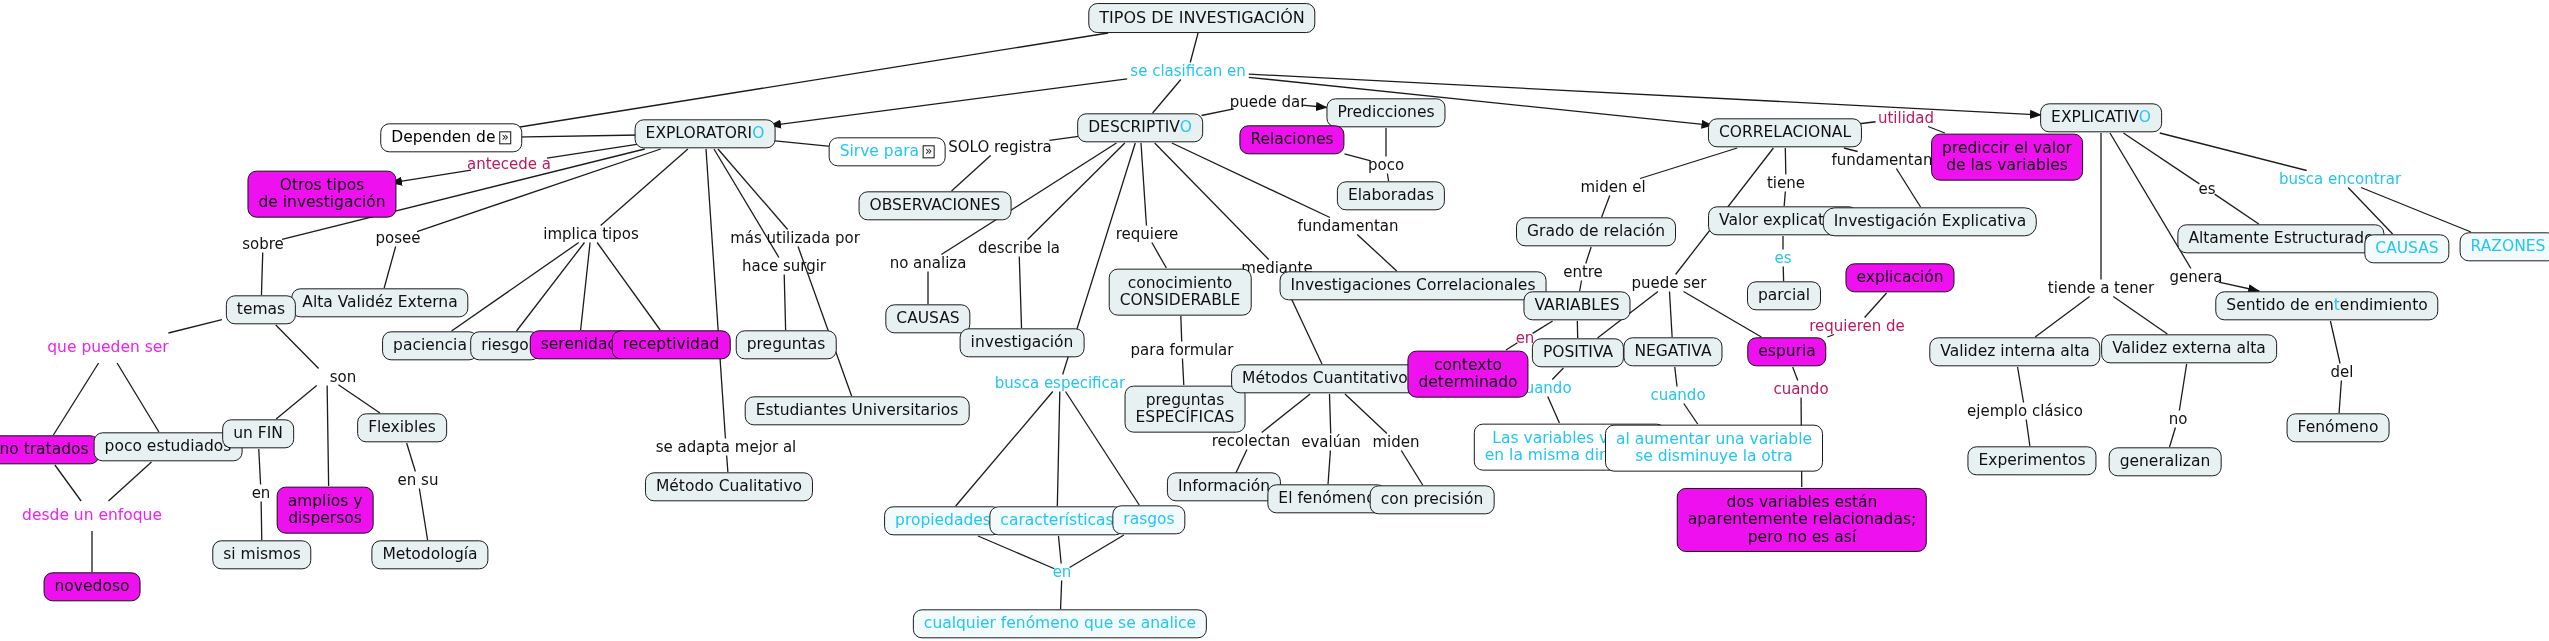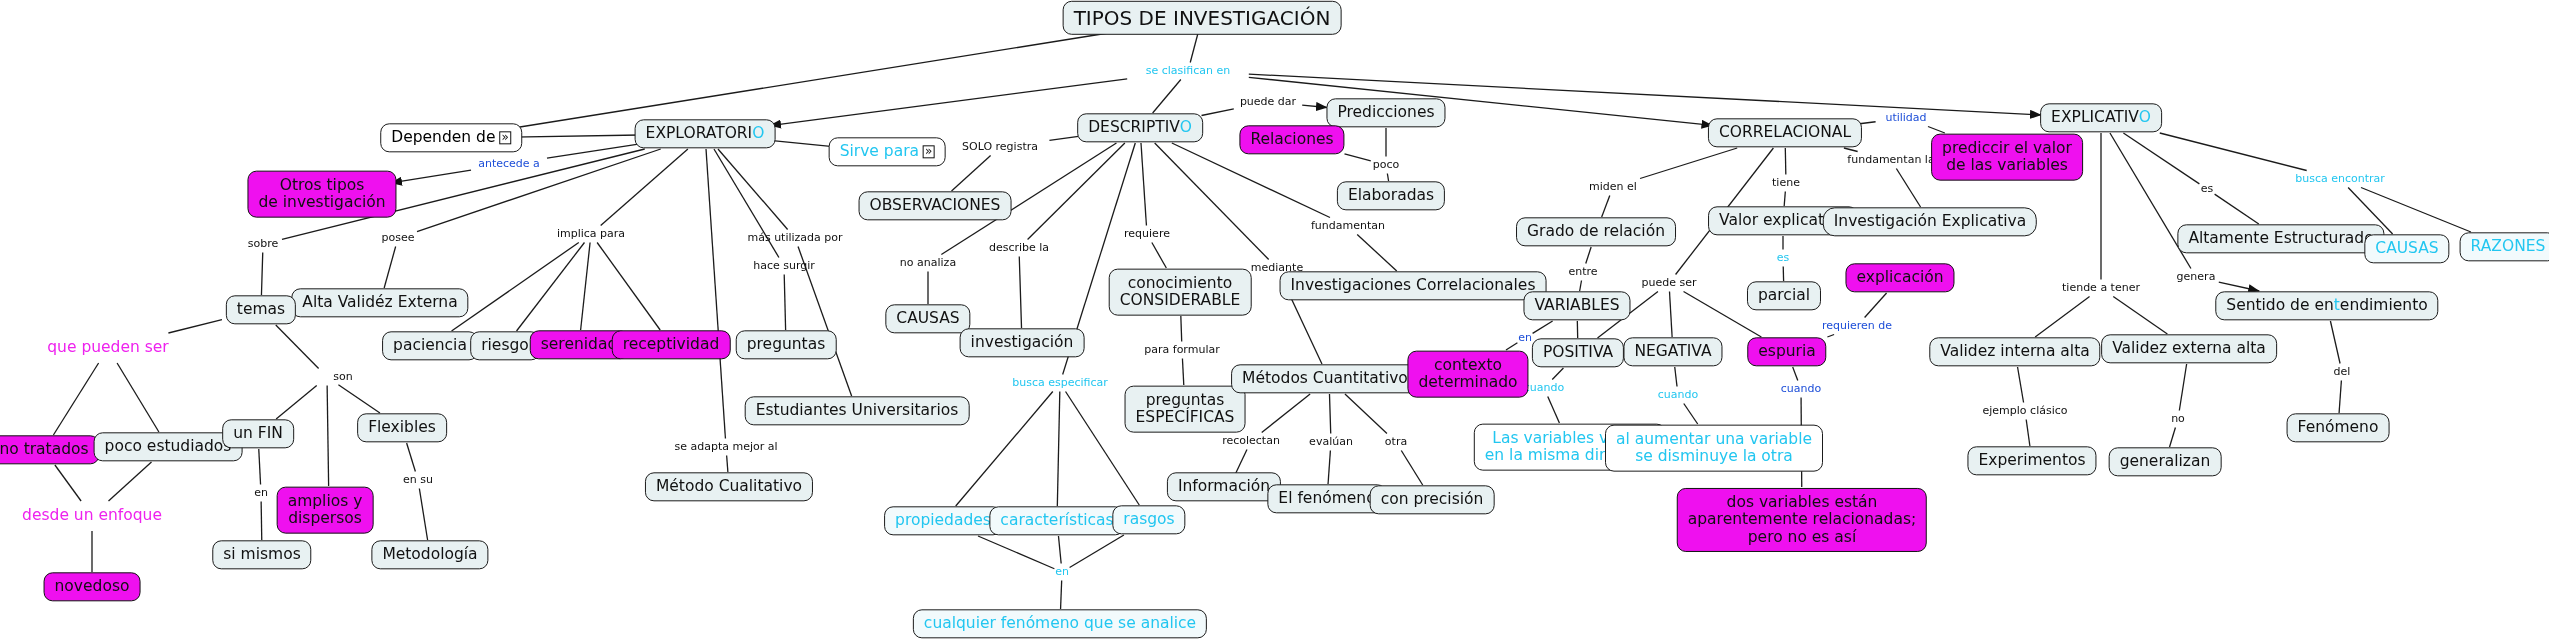--- a/index.html
+++ b/index.html
@@ -8,24 +8,24 @@
   #edges{position:absolute;left:0;top:0;width:2549px;height:641px;}
   .node{position:absolute;transform:translate(-50%,-50%);
         border:1.6px solid #1b1b1b;border-radius:9px;
         background:#e8f1f2;color:#111;
         font-size:15.5px;line-height:1.12;text-align:center;
         padding:5px 10px;white-space:pre;box-sizing:border-box;}
   .node.magenta{background:#ef10ef;border-color:#111;color:#111;}
   .node.cyan-text{color:#22c6f0;background:#ffffff;}
   .node.cyan-fill{color:#22c6f0;background:#f2fafc;}
   .link{position:absolute;transform:translate(-50%,-50%);
-        font-size:11px;color:#111;white-space:pre;text-align:center;line-height:1.12;}
+        font-size:15px;color:#111;white-space:pre;text-align:center;line-height:1.12;}
   .link.cyan{color:#22c6f0;}
-  .link.magenta{color:#1d4ed8;}
-  .rootnode{font-size:20px;border-radius:9px;}
+  .link.magenta{color:#be185d;}
+  .rootnode{font-size:16px;border-radius:9px;}
   .chev{display:inline-block;border:1.4px solid #111;background:#fff;
         font-size:12px;line-height:11px;padding:0 1px;margin-left:4px;
         position:relative;top:-1px;color:#111;}
 </style>
 </head>
 <body>
 
 <div id="map">
   <svg id="edges">
     <defs>
@@ -151,21 +151,21 @@
         <line x1="2341.3928571428573" y1="380.5" x2="2339.0714285714284" y2="413" stroke="#1b1b1b" stroke-width="1.3"></line>
       </g>
   </svg>
   <div id="label-layer">
       <div class="link cyan" style="left: 1188px; top: 71px;">se clasifican en</div>
       <div class="link magenta" style="left: 509px; top: 164px;">antecede a</div>
       <div class="link" style="left: 1000px; top: 147px;">SOLO registra</div>
       <div class="link" style="left: 1268px; top: 102px;">puede dar</div>
       <div class="link" style="left: 263px; top: 244px;">sobre</div>
       <div class="link" style="left: 398px; top: 238px;">posee</div>
-      <div class="link" style="left: 591px; top: 234px;">implica para</div>
+      <div class="link" style="left: 591px; top: 234px;">implica tipos</div>
       <div class="link" style="left: 795px; top: 238px;">más utilizada por</div>
       <div class="link" style="left: 784px; top: 266px;">hace surgir</div>
       <div class="link" style="left: 928px; top: 263px;">no analiza</div>
       <div class="link" style="left: 1019px; top: 248px;">describe la</div>
       <div class="link" style="left: 1147px; top: 234px;">requiere</div>
       <div class="link" style="left: 1277px; top: 268px;">mediante</div>
       <div class="link" style="left: 1386px; top: 165px;">poco</div>
       <div class="link" style="left: 1348px; top: 226px;">fundamentan</div>
       <div class="link" style="left: 1613px; top: 187px;">miden el</div>
       <div class="link" style="left: 1583px; top: 272px;">entre</div>
@@ -183,21 +183,21 @@
       <div class="link" style="left: 2178px; top: 419px;">no</div>
       <div class="link" style="left: 2342px; top: 372px;">del</div>
       <div class="link" style="left: 343px; top: 377px;">son</div>
       <div class="link" style="left: 261px; top: 493px;">en</div>
       <div class="link" style="left: 418px; top: 480px;">en su</div>
       <div class="link" style="left: 726px; top: 447px;">se adapta mejor al</div>
       <div class="link cyan" style="left: 1060px; top: 383px;">busca especificar</div>
       <div class="link" style="left: 1182px; top: 350px;">para formular</div>
       <div class="link" style="left: 1251px; top: 441px;">recolectan</div>
       <div class="link" style="left: 1331px; top: 442px;">evalúan</div>
-      <div class="link" style="left: 1396px; top: 442px;">otra</div>
+      <div class="link" style="left: 1396px; top: 442px;">miden</div>
       <div class="link magenta" style="left: 1525px; top: 338px;">en</div>
       <div class="link cyan" style="left: 1544px; top: 388px;">cuando</div>
       <div class="link cyan" style="left: 1678px; top: 395px;">cuando</div>
       <div class="link magenta" style="left: 1801px; top: 389px;">cuando</div>
       <div class="link cyan" style="left: 1062px; top: 572px;">en</div>
     </div>
   <div id="node-layer">
       <div class="node rootnode" style="left: 1202px; top: 18px; min-width: 185px;"><span>TIPOS DE INVESTIGACIÓN</span></div>
       <div class="node" style="left: 705px; top: 134px; min-width: 110px;"><span><span>EXPLORATORI</span><span style="color: rgb(34, 198, 240);">O</span></span></div>
       <div class="node" style="left: 1140px; top: 128px; min-width: 103px;"><span><span>DESCRIPTIV</span><span style="color: rgb(34, 198, 240);">O</span></span></div>

